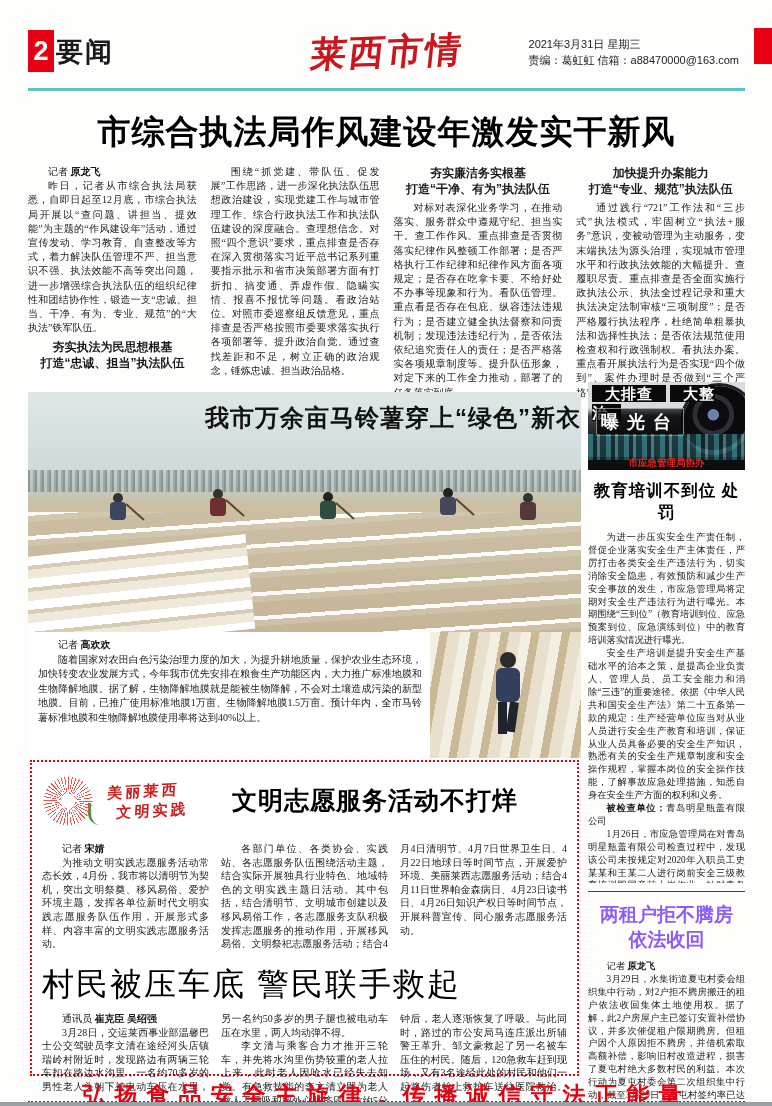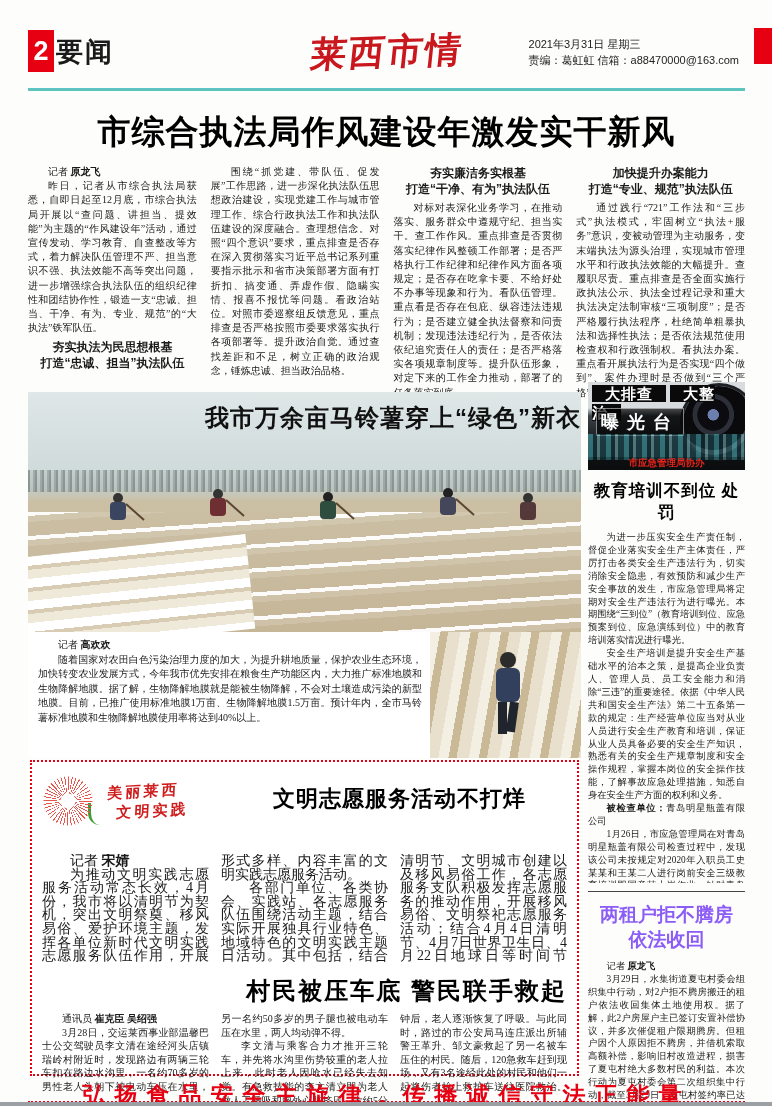--- a/index.html
+++ b/index.html
@@ -78,25 +78,25 @@
   .burst{width:52px;height:52px;border-radius:50%;flex:0 0 auto;
          background:repeating-conic-gradient(from 0deg,#e8564b 0 2.5deg,rgba(255,255,255,0) 2.5deg 9deg);
          -webkit-mask:radial-gradient(circle,transparent 0 7px,#000 8px 24px,transparent 25px);
          mask:radial-gradient(circle,transparent 0 7px,#000 8px 24px,transparent 25px);}
   .stem{width:10px;height:22px;border-left:3px solid #3f9c35;border-bottom-left-radius:12px;margin:26px 4px 0 -6px;}
   .civ-logo-text{margin-left:2px;color:#cf1d1d;font-weight:bold;font-size:15px;line-height:20px;
                  transform:skewX(-6deg) rotate(-3deg);letter-spacing:3px;
                  font-family:"Liberation Serif","DejaVu Serif",serif;}
   .civ-logo-text span{display:block;}
   .civ-logo-text span:last-child{margin-left:10px;}
-  .civ-headline{flex:1;text-align:center;font-size:22px;font-weight:bold;letter-spacing:1px;padding-top:16px;color:#000;}
+  .civ-headline{flex:1;text-align:left;font-size:25px;font-weight:bold;letter-spacing:1px;padding-top:16px;color:#000;}
   .civ-cols{column-count:3;column-gap:12px;column-fill:auto;height:112px;overflow:hidden;
-            font-size:14px;line-height:13.6px;text-align:justify;margin-top:20px;}
+            font-size:10px;line-height:13.6px;text-align:justify;margin-top:8px;}
   .civ-cols p{margin:0;text-indent:2em;}
-  .rescue-head{text-align:right;font-size:24px;font-weight:bold;letter-spacing:2px;margin-top:9px;color:#000;}
+  .rescue-head{text-align:left;font-size:32px;font-weight:normal;letter-spacing:2px;margin-top:9px;color:#000;}
   .rescue-cols{column-count:3;column-gap:12px;column-fill:auto;height:106px;overflow:hidden;
                font-size:10px;line-height:13.6px;text-align:justify;margin-top:5px;}
   .rescue-cols p{margin:0;text-indent:2em;}
   
   #banner{position:absolute;top:1080px;left:28px;width:717px;text-align:center;
           font-size:23px;font-weight:bold;color:#e60012;letter-spacing:9px;white-space:nowrap;}
   .banner-rule{position:absolute;top:1101px;left:28px;width:717px;border-top:2px dotted #e60012;}
   #bottom-strip{position:absolute;bottom:0;left:0;width:772px;height:4px;background:#9aa0a3;}
   svg{display:block;}
 </style>

